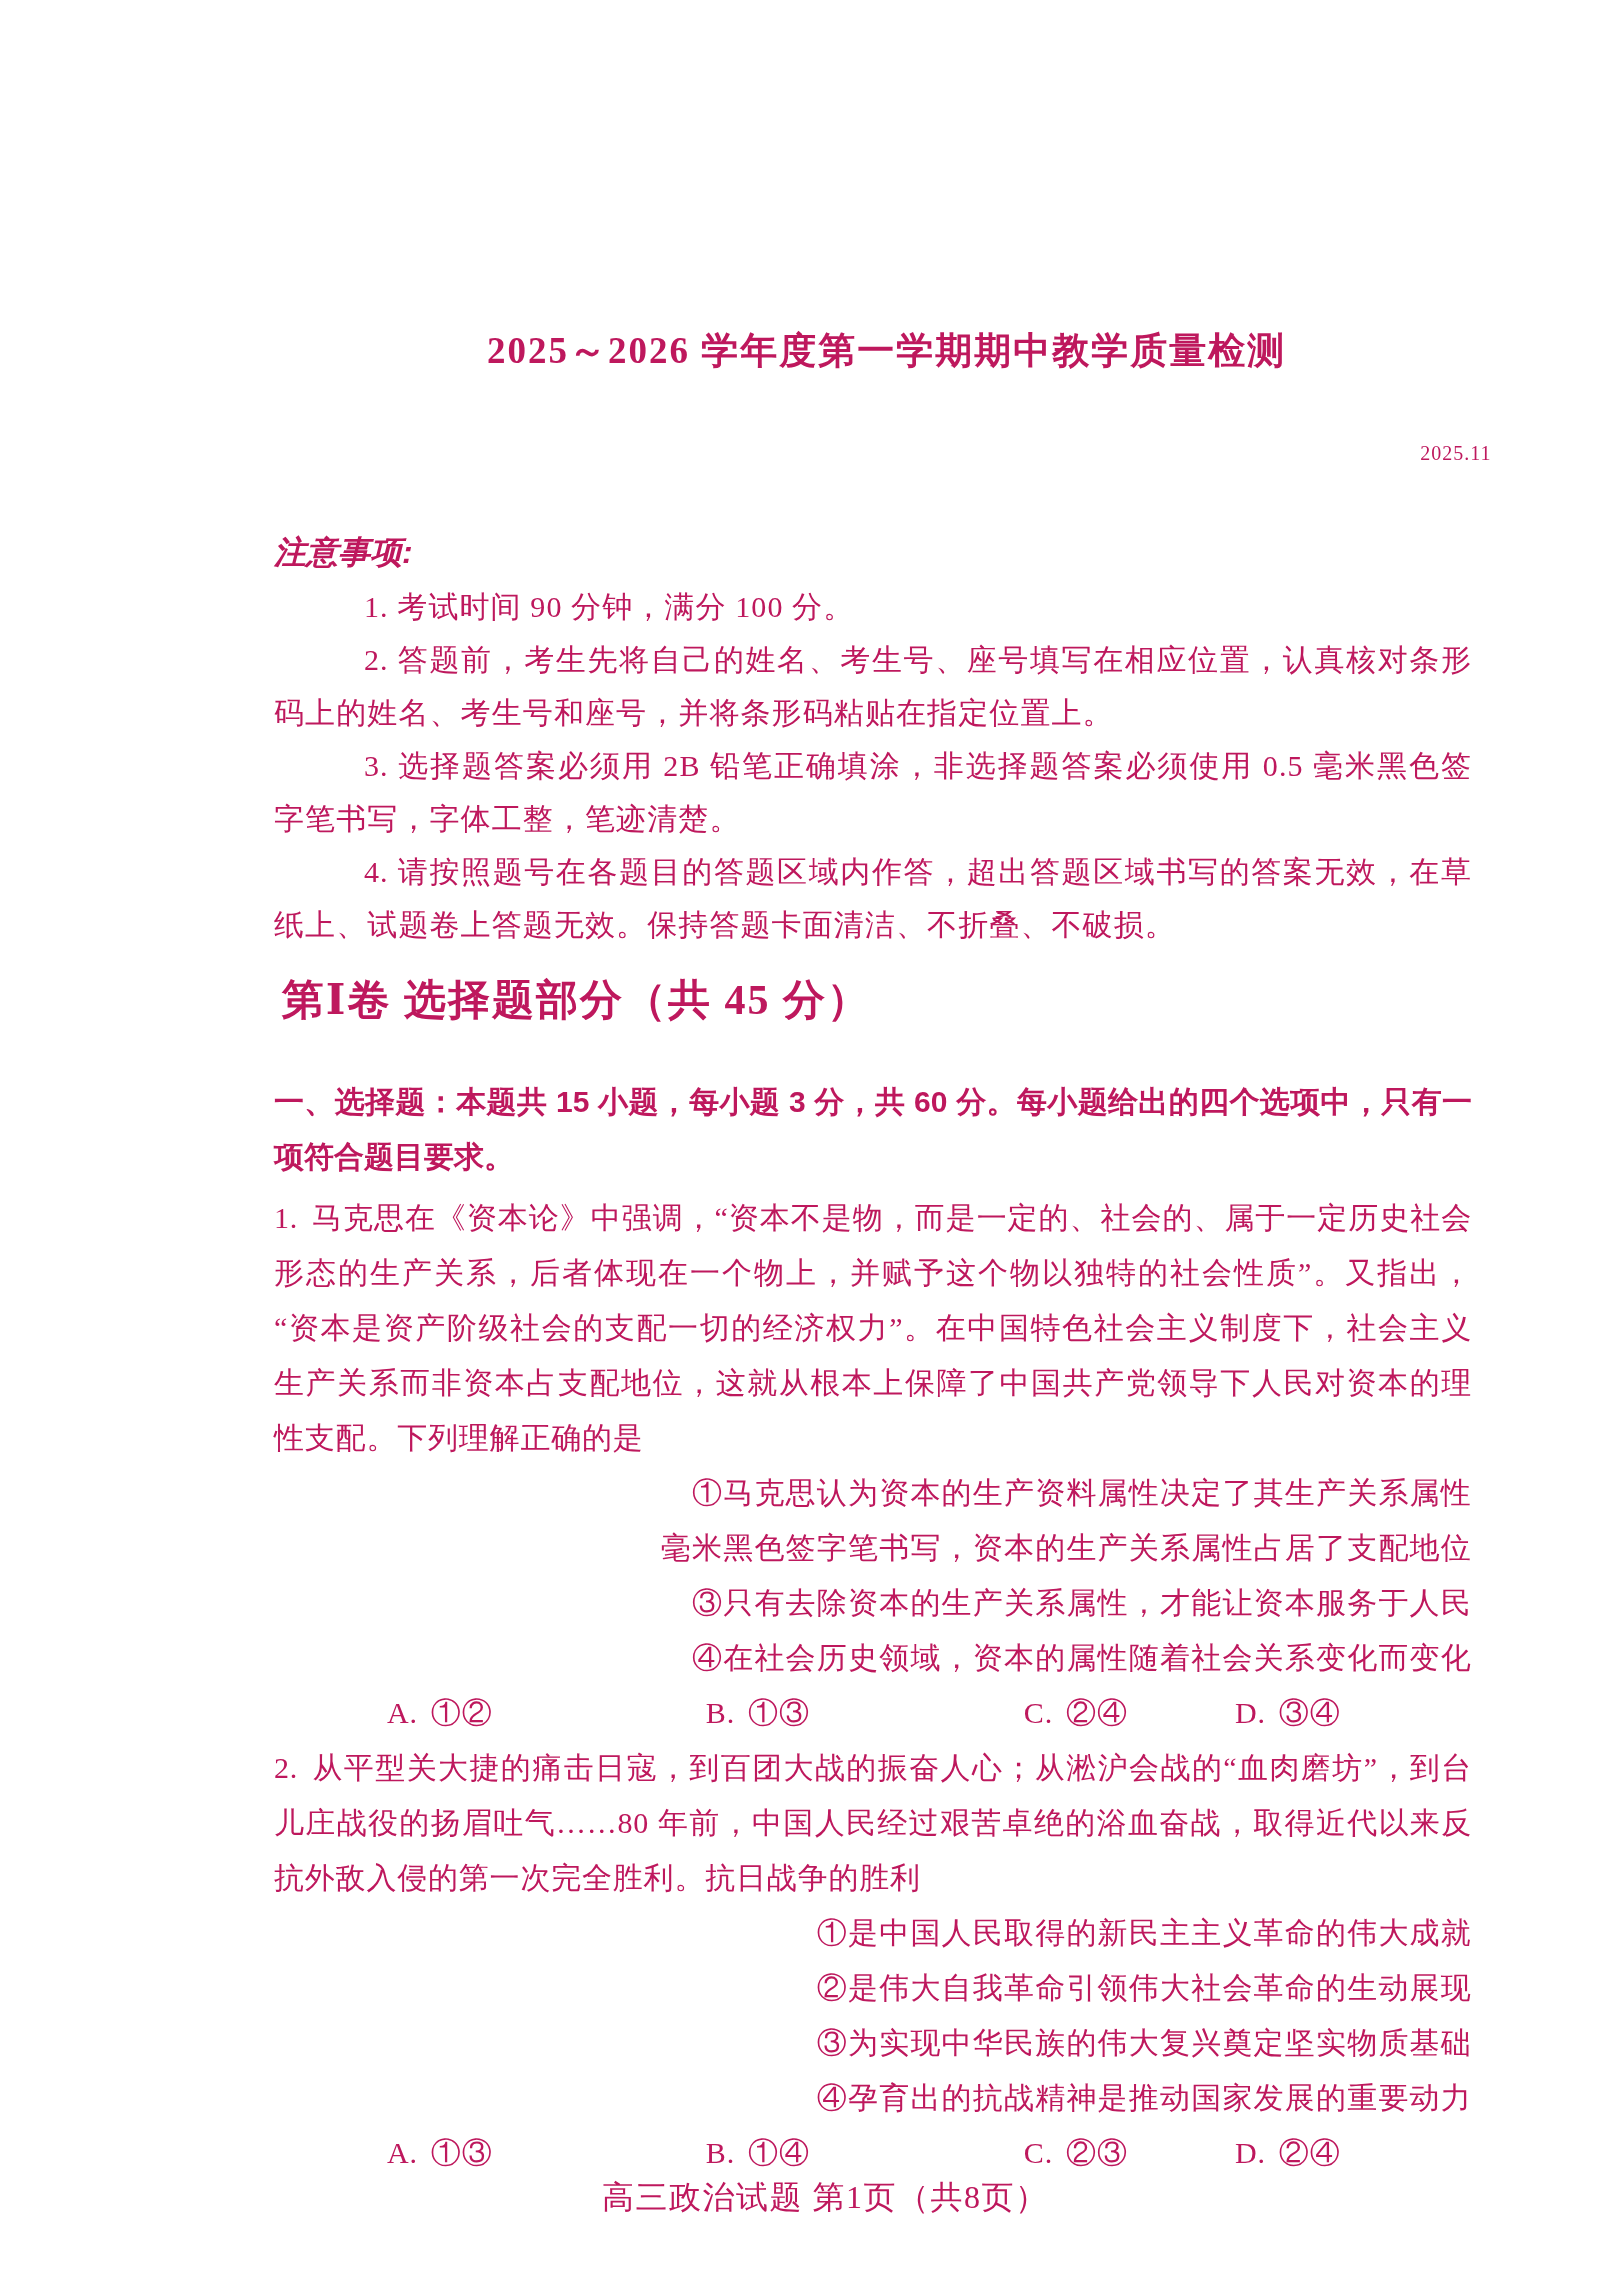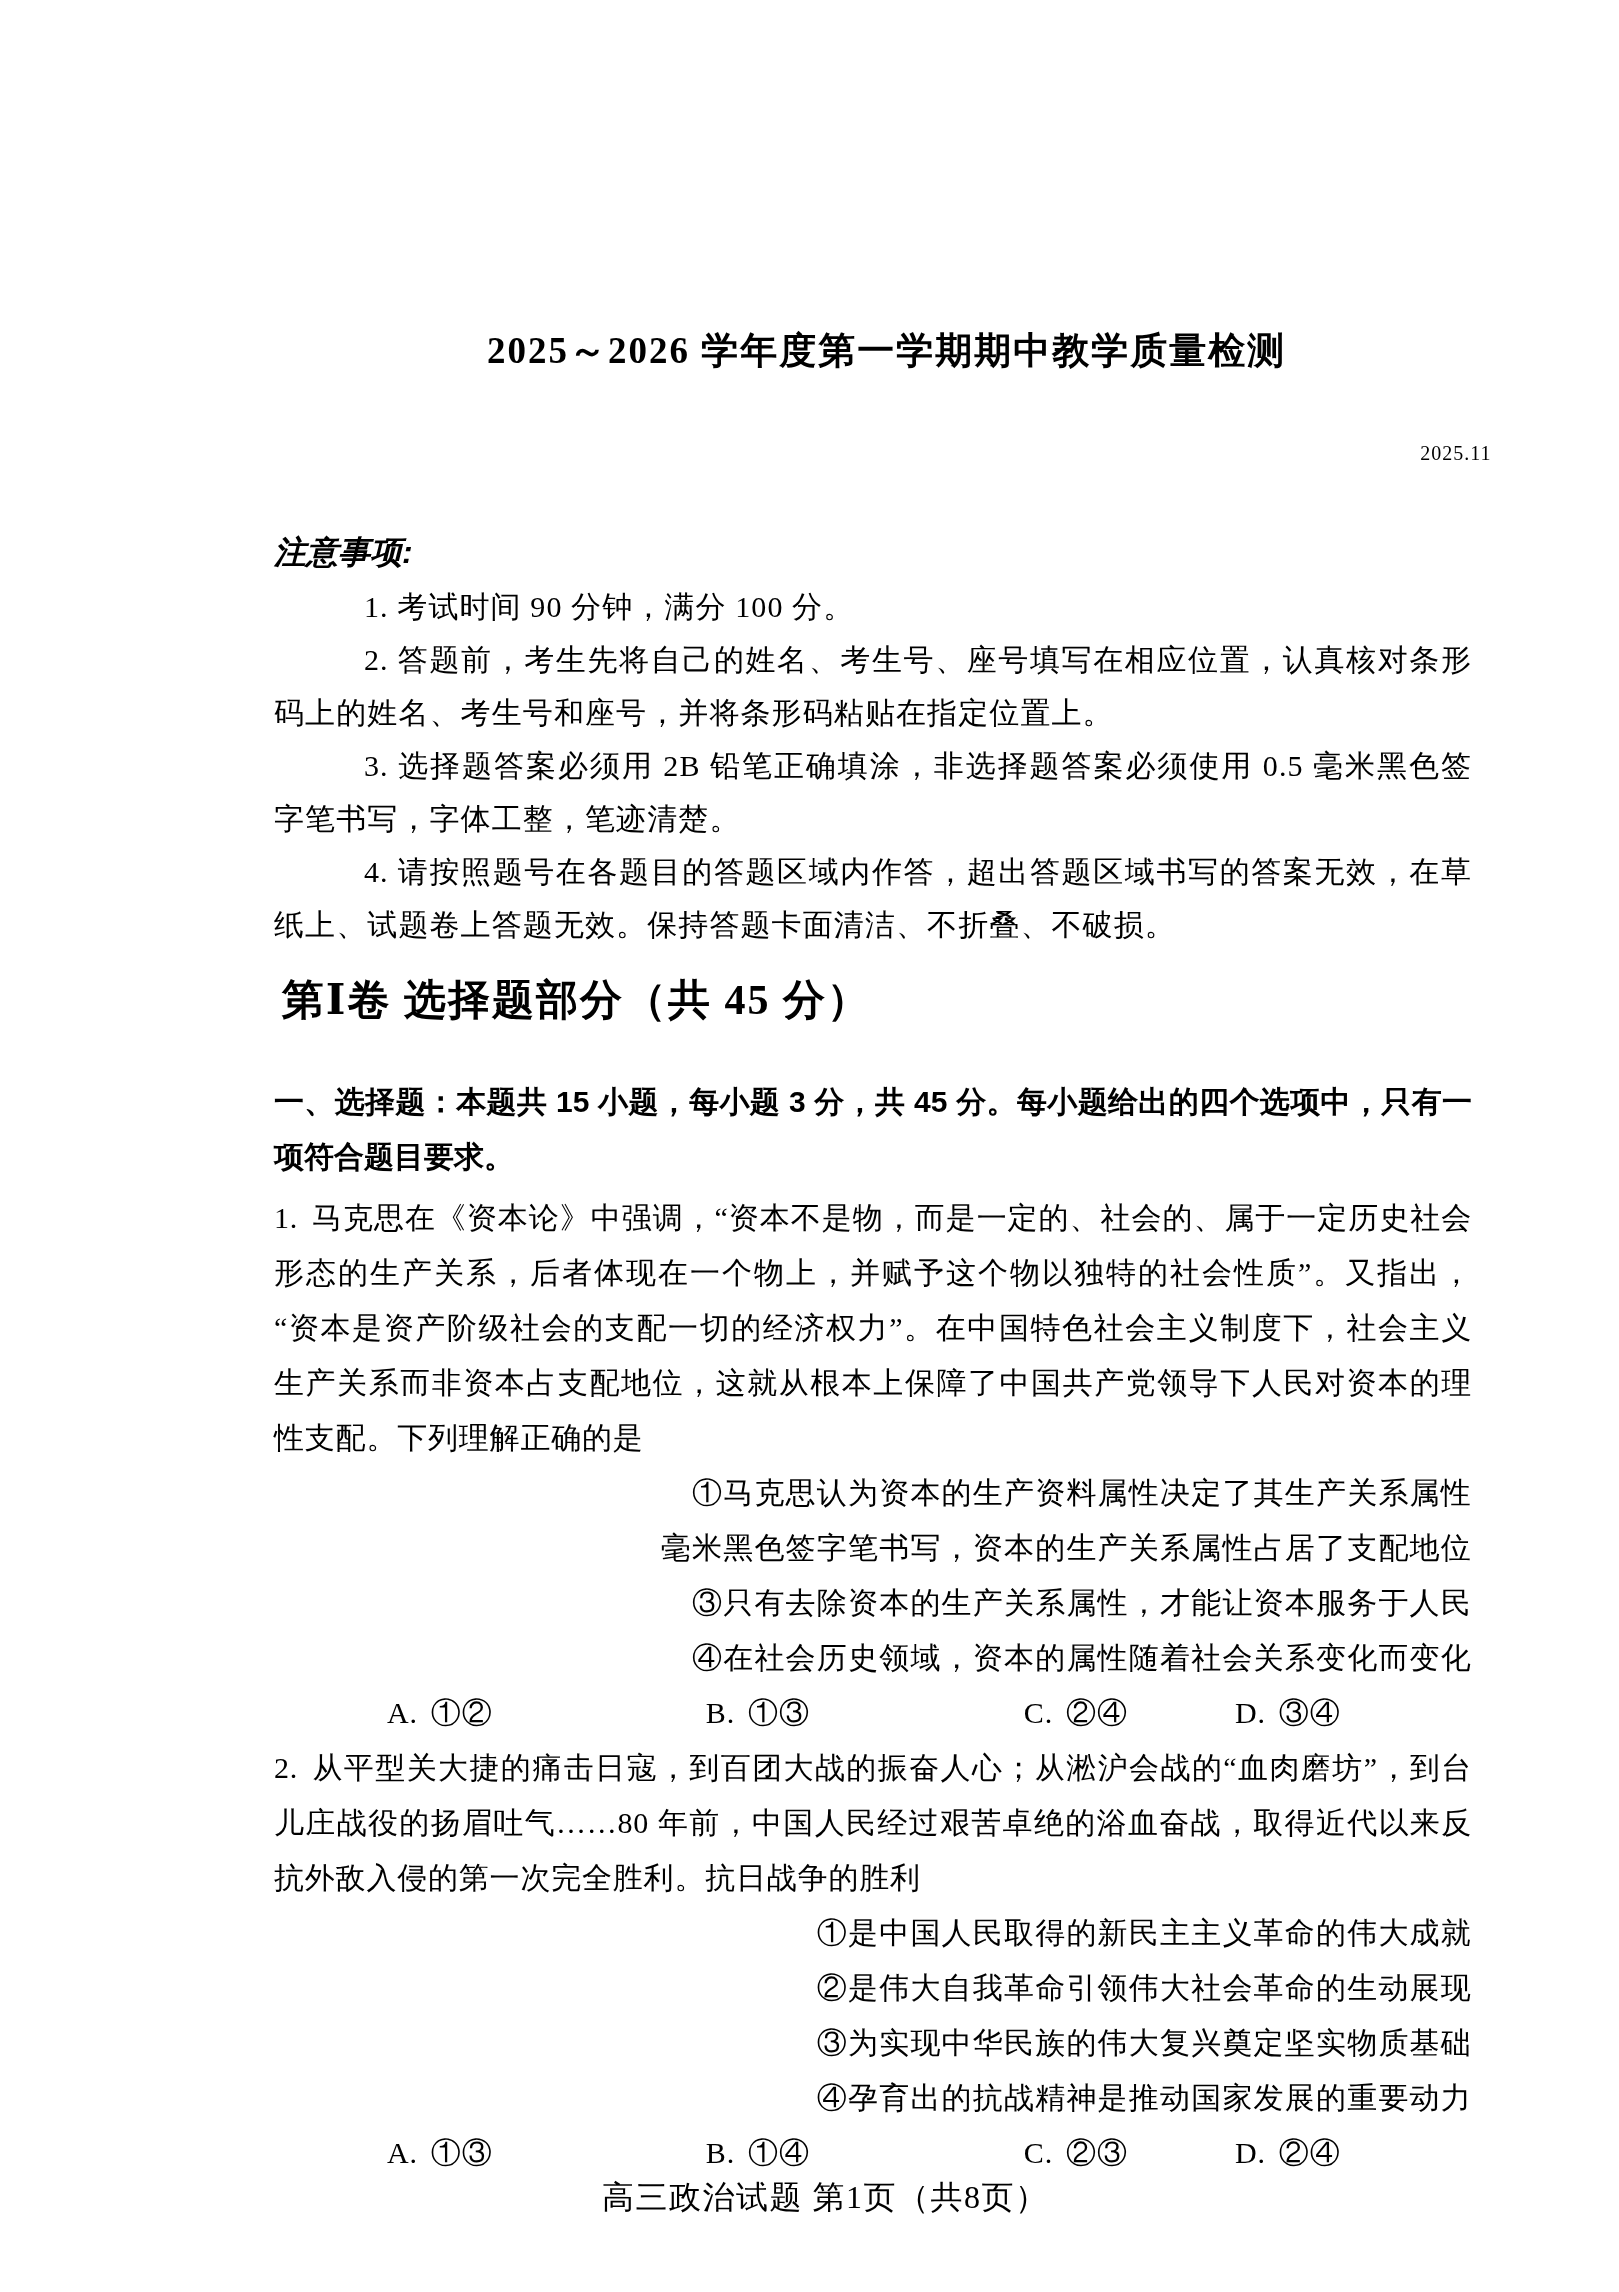--- a/index.html
+++ b/index.html
@@ -5,21 +5,21 @@
   html, body {
     margin: 0;
     padding: 0;
     background: #ffffff;
   }
   .page {
     position: relative;
     width: 1619px;
     height: 2293px;
     background: #ffffff;
-    color: #000000;
+    color: #be185d;
     font-family: "Liberation Serif", "DejaVu Serif", serif;
     overflow: hidden;
   }
   .content {
     position: relative;
     margin-left: 274px;
     width: 1198px;
   }
   
   .hdr-year {
@@ -149,21 +149,21 @@
     <div class="notice">
       <div class="notice-heading">注意事项:</div>
       <p class="notice-item first">1. 考试时间 90 分钟，满分 100 分。</p>
       <p class="notice-item">2. 答题前，考生先将自己的姓名、考生号、座号填写在相应位置，认真核对条形码上的姓名、考生号和座号，并将条形码粘贴在指定位置上。</p>
       <p class="notice-item">3. 选择题答案必须用 2B 铅笔正确填涂，非选择题答案必须使用 0.5 毫米黑色签字笔书写，字体工整，笔迹清楚。</p>
       <p class="notice-item">4. 请按照题号在各题目的答题区域内作答，超出答题区域书写的答案无效，在草纸上、试题卷上答题无效。保持答题卡面清洁、不折叠、不破损。</p>
     </div>
 
     <h2 class="sec-heading">第Ⅰ卷 选择题部分（共 45 分）</h2>
 
-    <p class="sec-intro">一、选择题：本题共 15 小题，每小题 3 分，共 45 分。每小题给出的四个选项中，只有一项符合题目要求。</p>
+    <p class="sec-intro">一、选择题：本题共 15 小题，每小题 3 分，共 60 分。每小题给出的四个选项中，只有一项符合题目要求。</p>
 
     <section class="question q-first">
       <p class="q-stem">
         <span class="q-num">1.</span><span>马克思在《资本论》中强调，“资本不是物，而是一定的、社会的、属于一定历史社会形态的生产关系，后者体现在一个物上，并赋予这个物以独特的社会性质”。又指出，“资本是资产阶级社会的支配一切的经济权力”。在中国特色社会主义制度下，社会主义生产关系而非资本占支配地位，这就从根本上保障了中国共产党领导下人民对资本的理性支配。下列理解正确的是</span>
       </p>
       <p class="q-statement">①马克思认为资本的生产资料属性决定了其生产关系属性</p>
       <p class="q-statement">毫米黑色签字笔书写，资本的生产关系属性占居了支配地位</p>
       <p class="q-statement">③只有去除资本的生产关系属性，才能让资本服务于人民</p>
       <p class="q-statement">④在社会历史领域，资本的属性随着社会关系变化而变化</p>
       <div class="choices">

